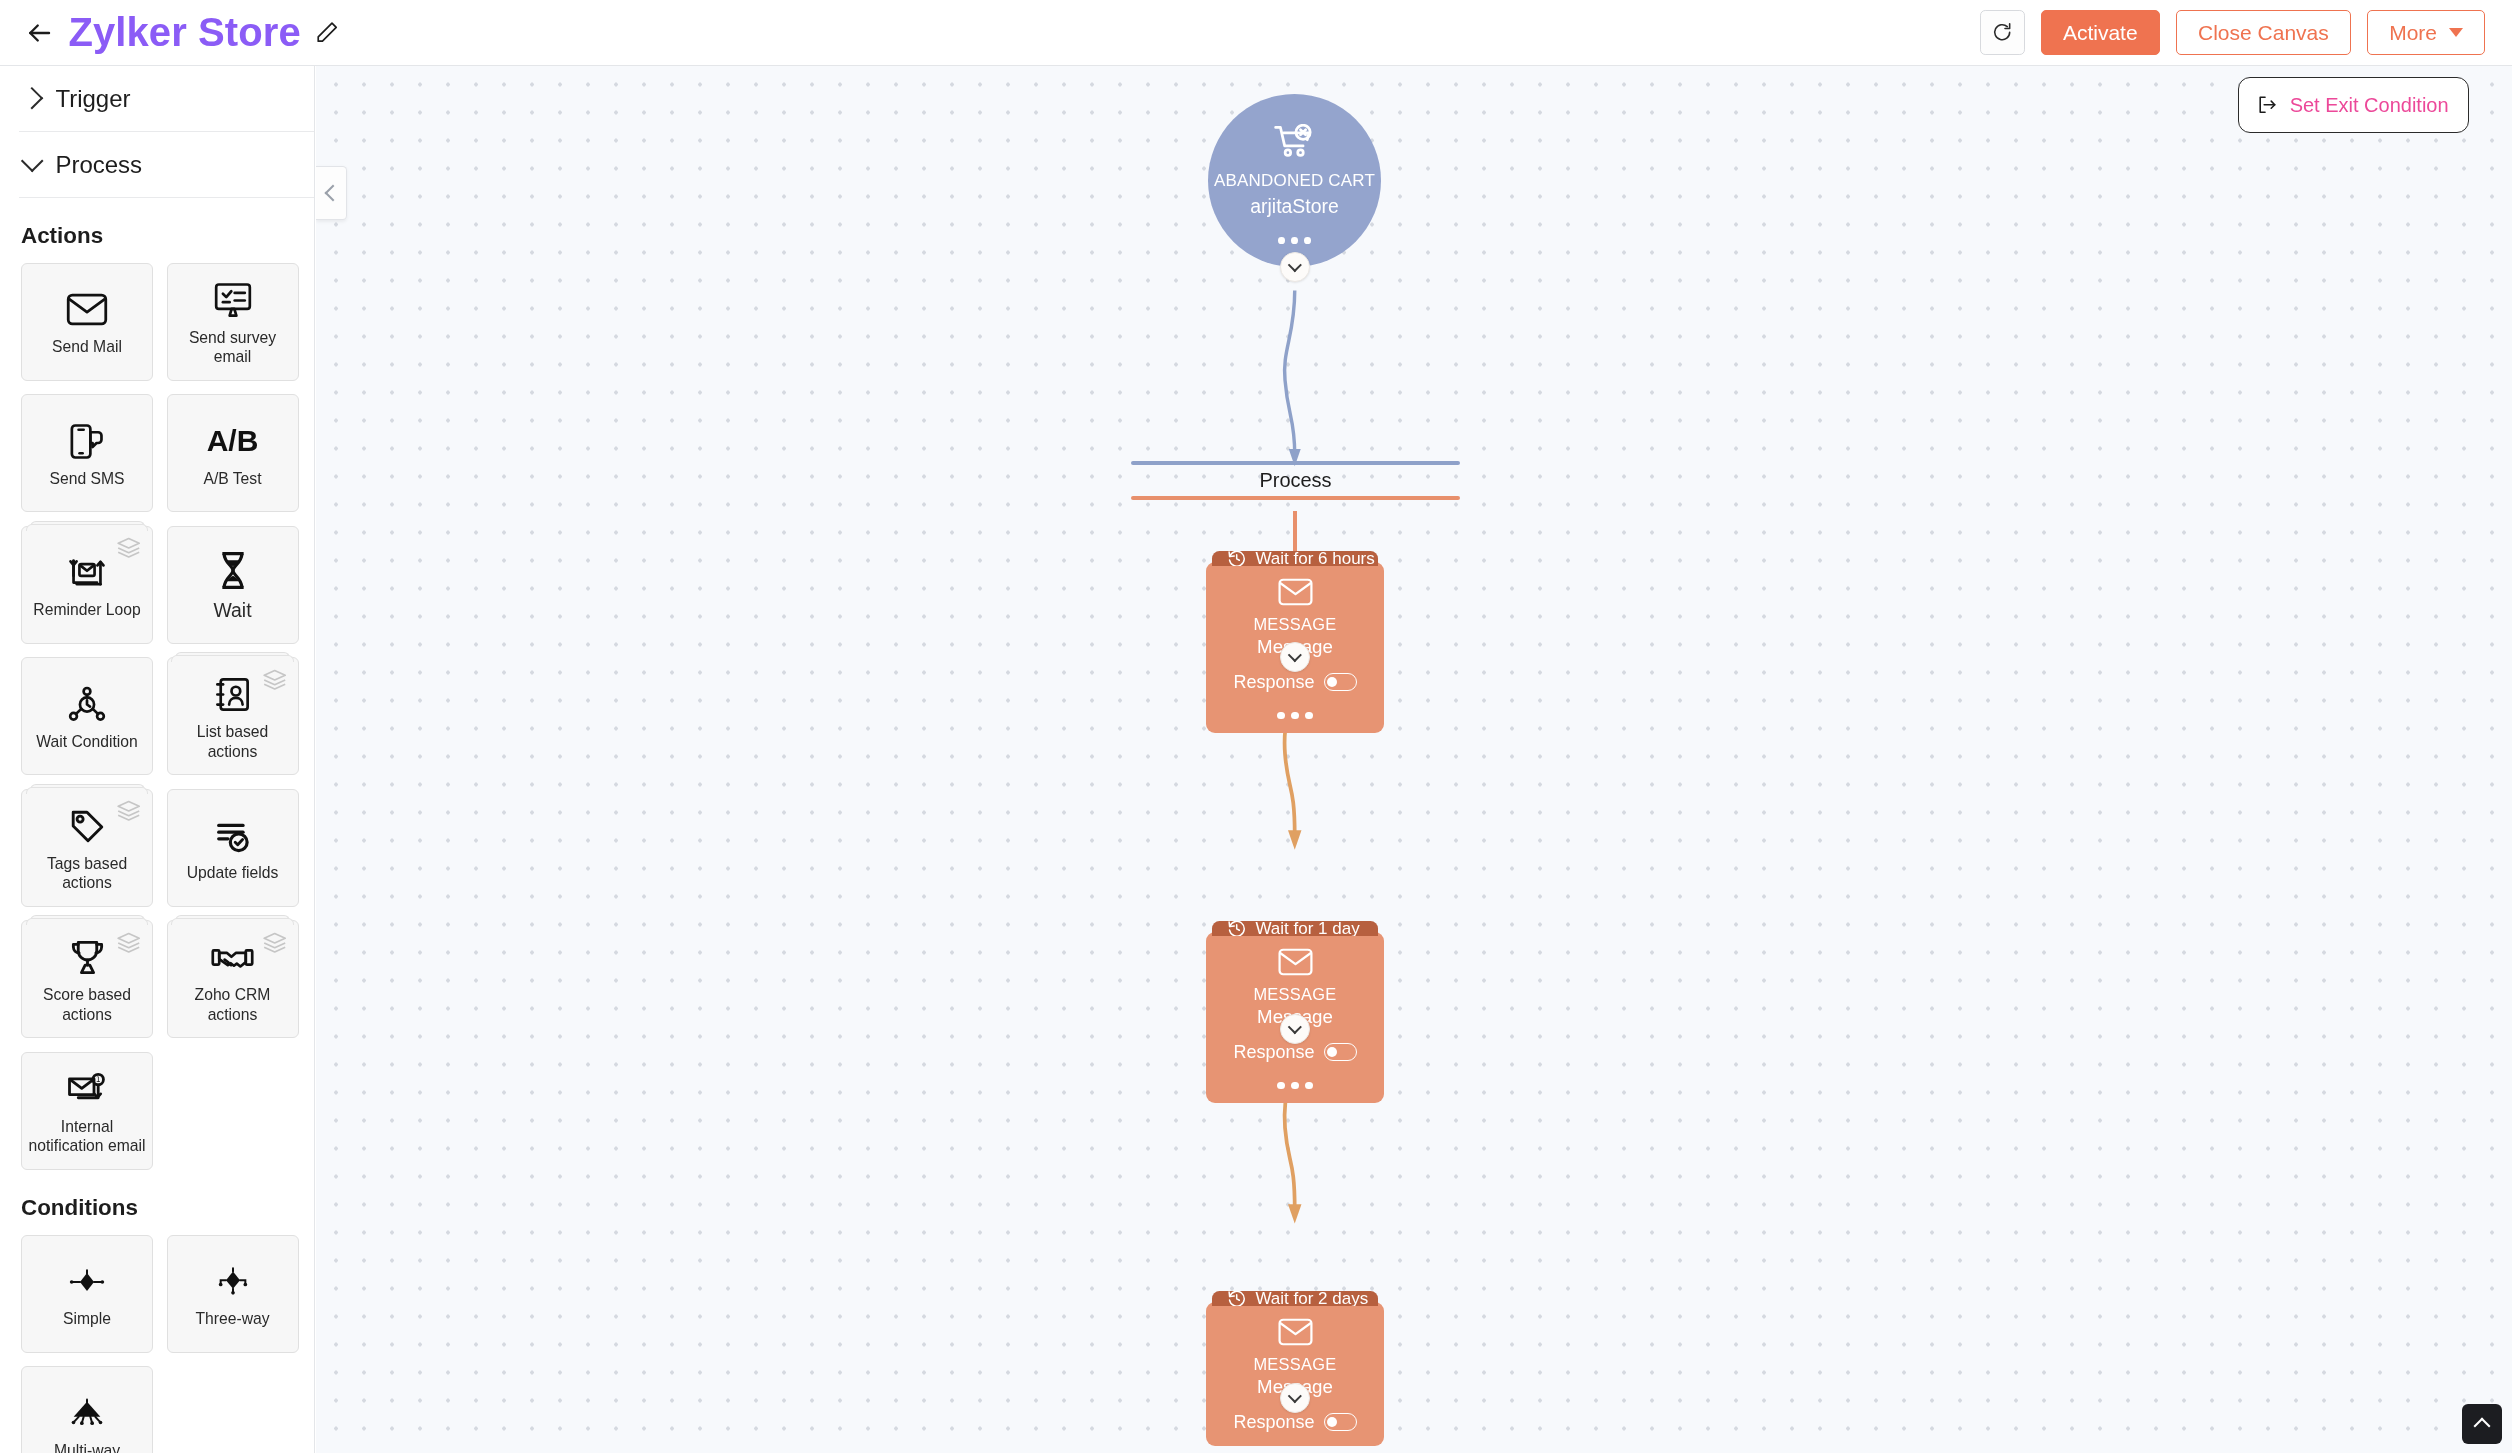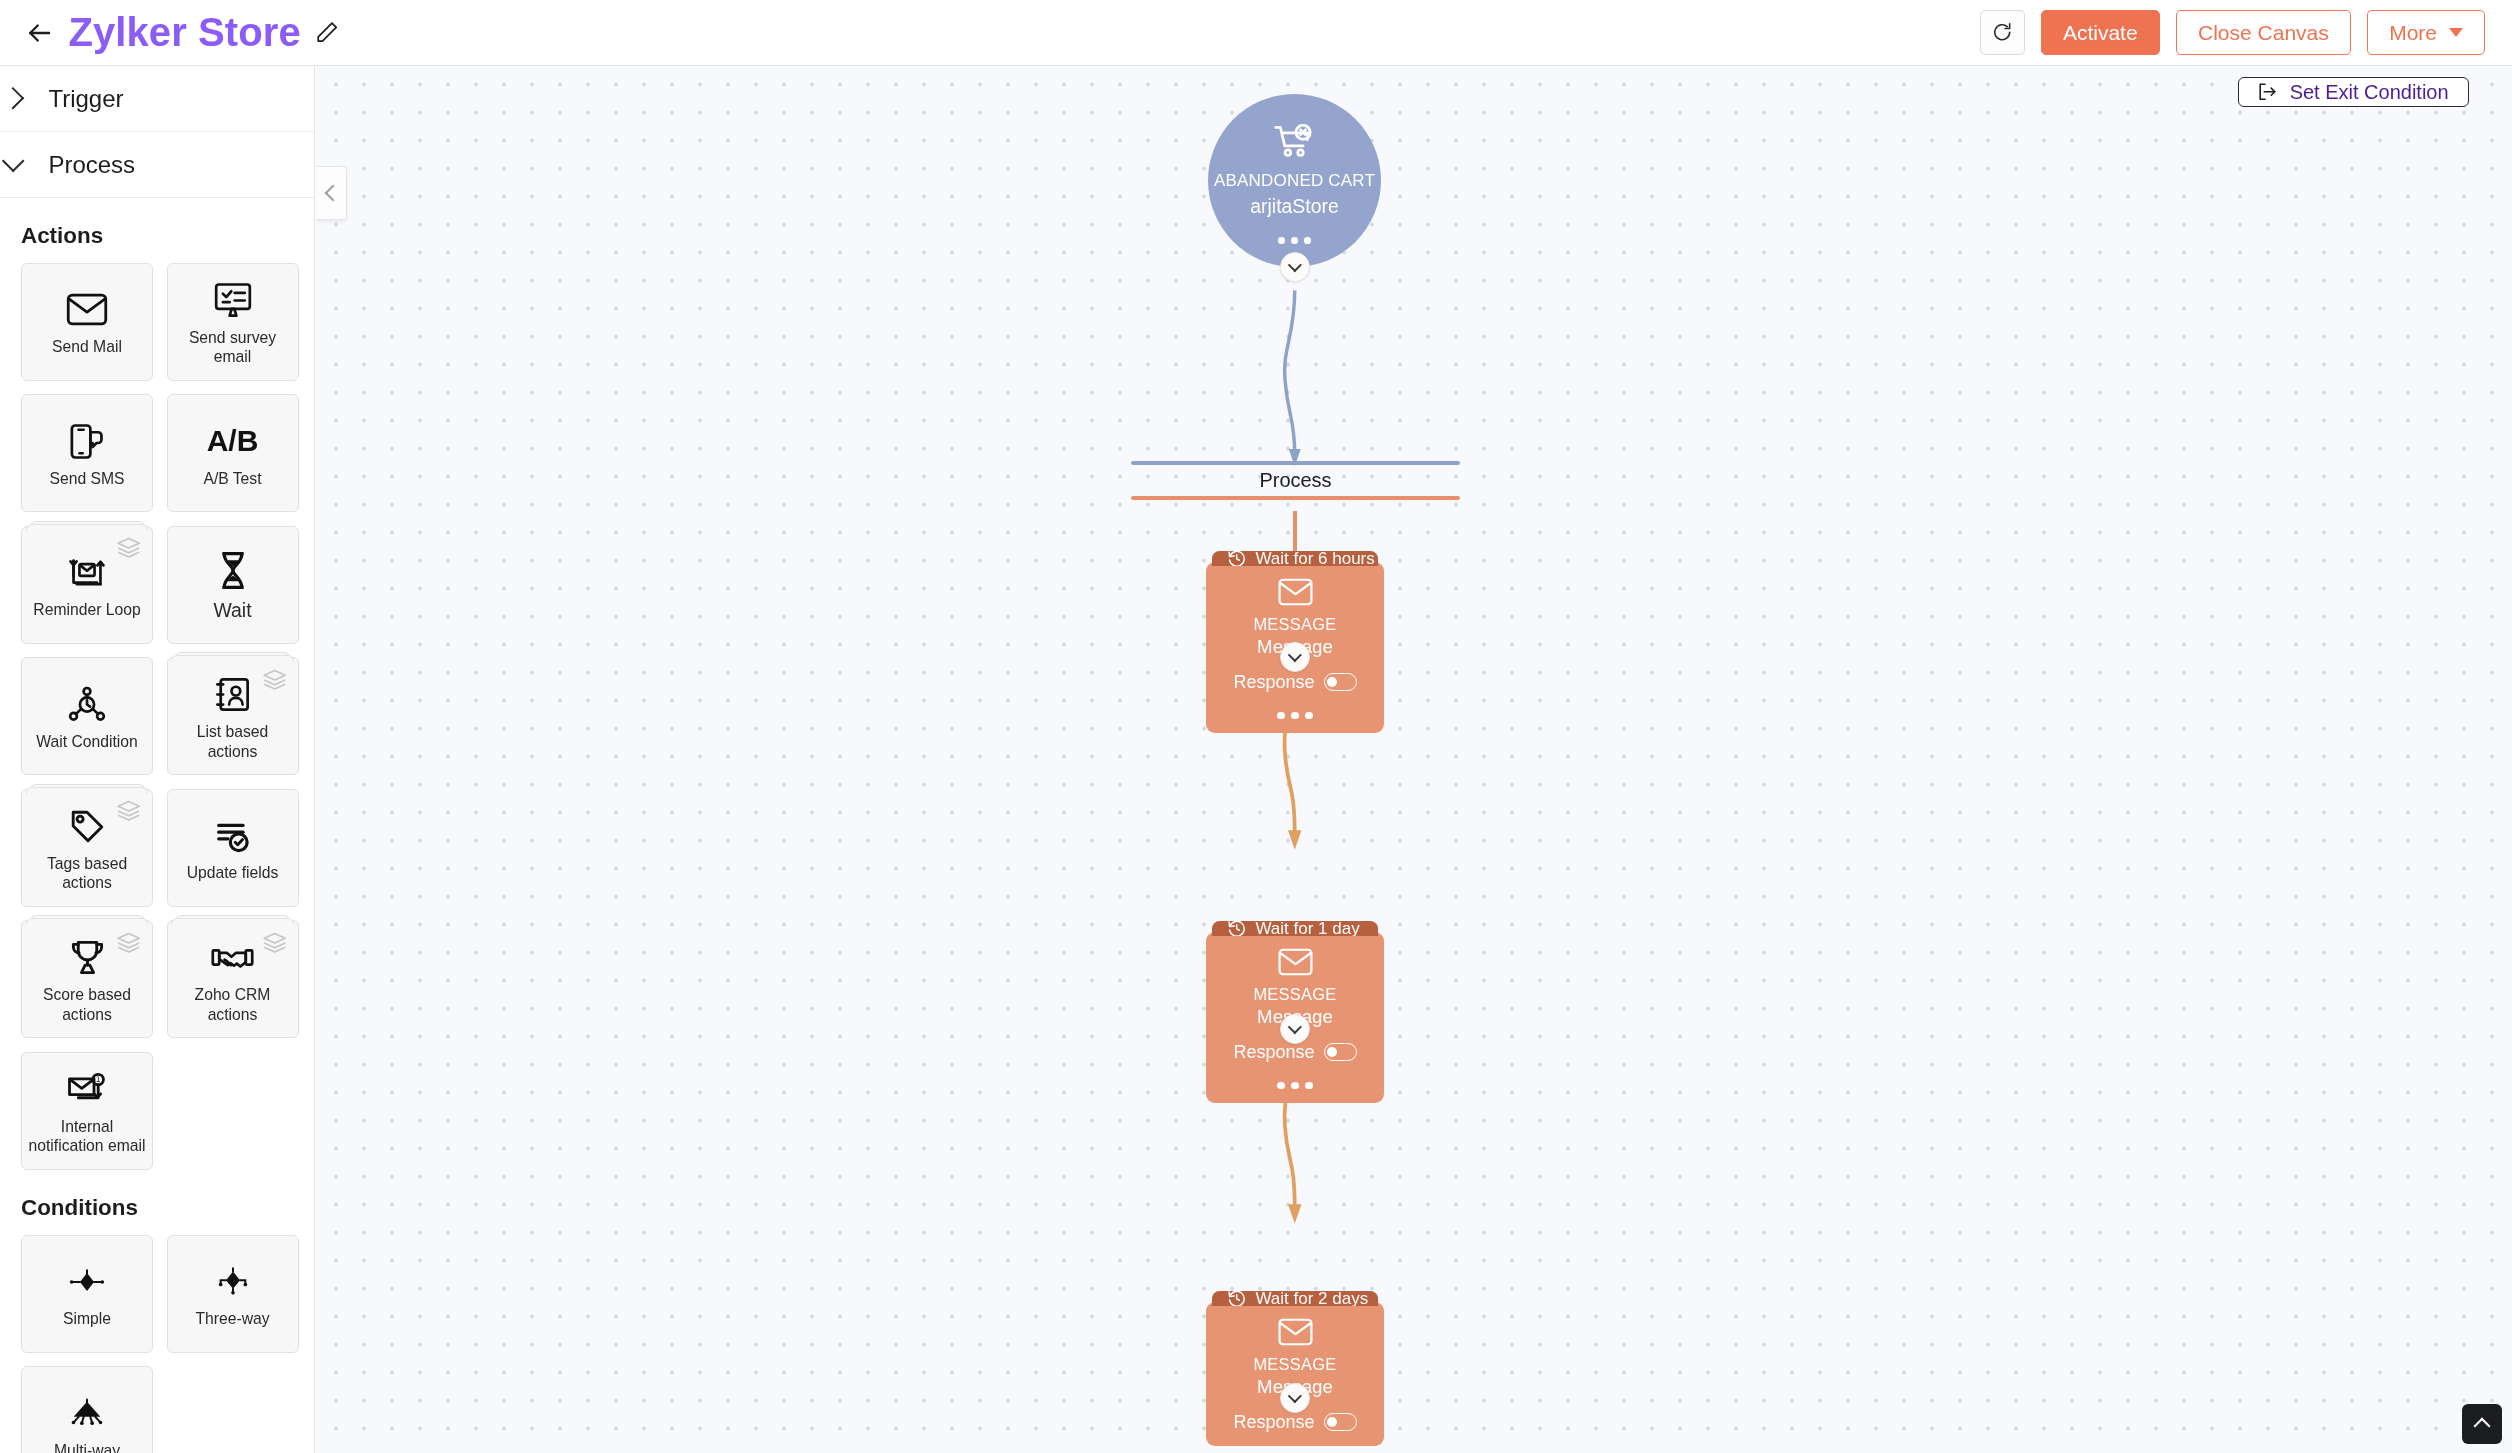--- a/index.html
+++ b/index.html
@@ -49,22 +49,22 @@
     border-right: 7.5px solid transparent; border-top: 9px solid #ef7350;
   }
 
   
   .sidebar {
     position: absolute; left: 0; top: 66px; width: 315px; height: 1388px;
     background: #ffffff; border-right: 1.5px solid #e4e6e9;
     overflow: hidden;
   }
   .section-head {
-    height: 66px; display: flex; align-items: center; gap: 27px;
-    padding-left: 5px; border-bottom: 1.5px solid #e9eaec; cursor: pointer;
+    height: 66px; display: flex; align-items: center; gap: 15px;
+    padding-left: 5px; border-bottom: 1.5px solid #e9eaec; cursor: pointer; margin-left: 19px;
   }
   .section-head .label { font-size: 24px; color: #1d1d1d; }
   .chev { width: 16.4px; height: 16.4px; border-right: 2.2px solid #2b2b2b; border-bottom: 2.2px solid #2b2b2b; }
   .chev.right { transform: rotate(-45deg); }
   .chev.down { transform: rotate(45deg); margin-top: -6px; }
 
   .group-title {
     font-size: 22.4px; font-weight: bold; color: #1d1d1d;
     padding: 25.4px 0 7.5px 21px;
   }
@@ -111,24 +111,24 @@
     position: absolute; left: 0px; top: 100px; width: 31px; height: 54px;
     background: #fdfdfd; border: 0.7px solid #e2e4e8; border-left: none;
     border-radius: 0 4.5px 4.5px 0;
     display: flex; align-items: center; justify-content: center; cursor: pointer;
     box-shadow: 0 1.5px 3.7px rgba(0,0,0,.06);
   }
   .chev-left { width: 12px; height: 12px; border-left: 2.2px solid #9aa0aa; border-bottom: 2.2px solid #9aa0aa; transform: rotate(45deg); margin-left: 3px;}
 
   .exit-cond {
     position: absolute; right: 43px; top: 11.2px;
-    height: 30px; padding: 0 19.4px; background: #ffffff;
-    border: 1.2px solid #2b2b2b; border-radius: 6px;
+    height: 56px; padding: 0 19.4px; background: #ffffff;
+    border: 1.2px solid #2b2b2b; border-radius: 12px;
     display: flex; align-items: center; gap: 12px; cursor: pointer;
-    font-size: 20px; color: #4c1d95;
+    font-size: 20px; color: #ec4899;
   }
 
   .flow { position: absolute; left: 0; top: 0; width: 2196px; height: 1388px; }
 
   
   .trigger-node {
     position: absolute; left: 892px; top: 28px;
     width: 173px; height: 173px; border-radius: 50%;
     background: #94a4cd;
     display: flex; flex-direction: column; align-items: center;

